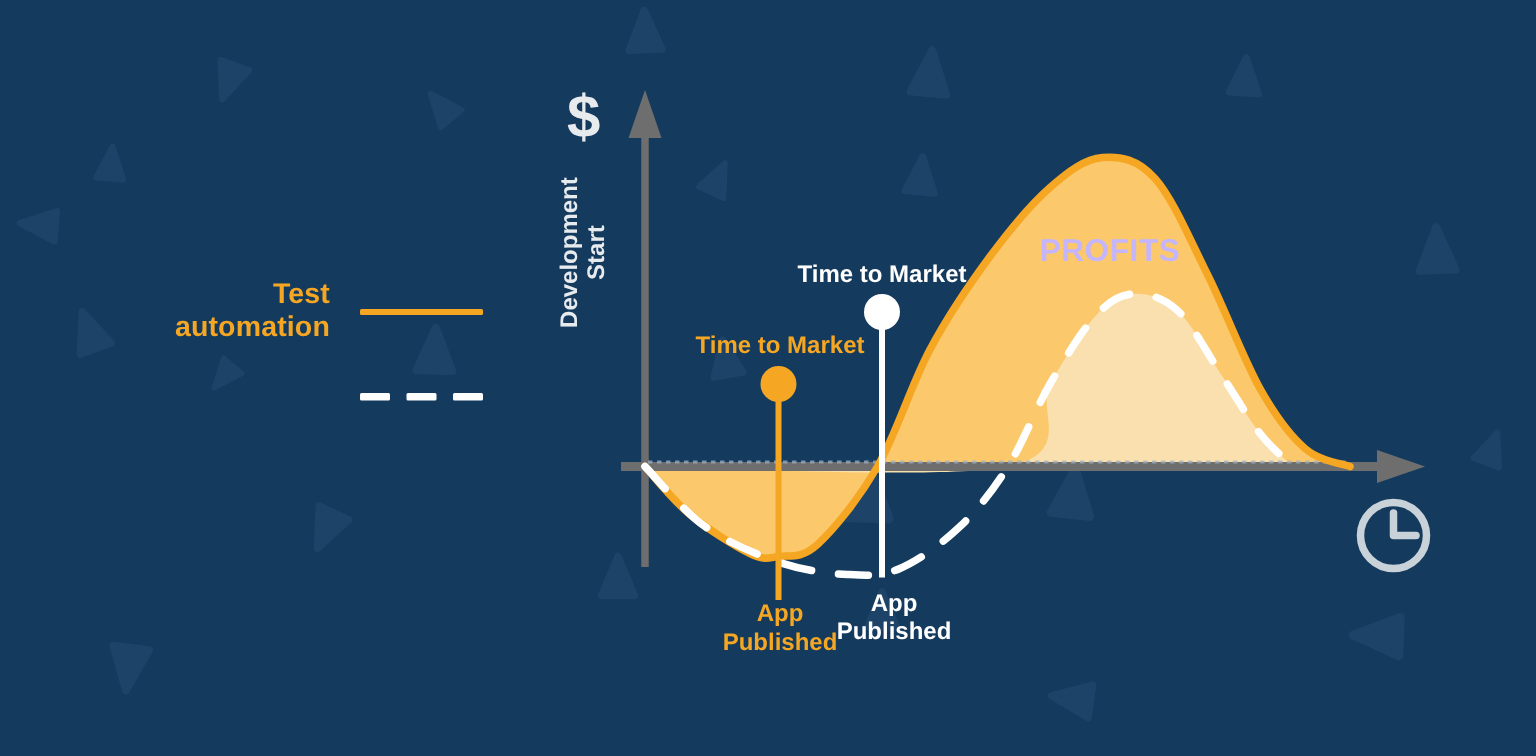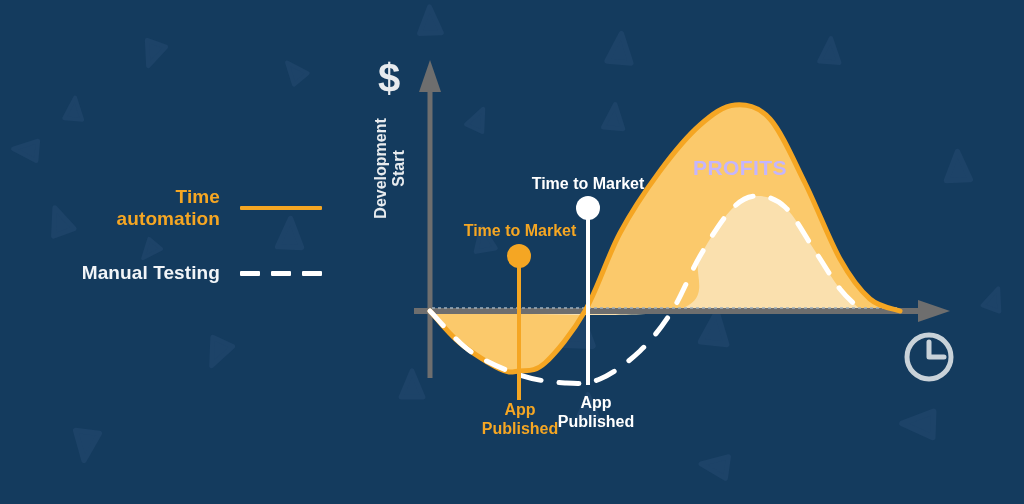--- a/index.html
+++ b/index.html
@@ -212,29 +212,28 @@
       <circle id="marker-dot-1" r="12" fill="#FFFFFF" cx="588" cy="208"></circle>
     </g>
 
     <g>
       <circle cx="929" cy="357" r="22" fill="none" stroke="#C9D2D9" stroke-width="5"></circle>
       <path d="M929 342 L929 357 L944 357" fill="none" stroke="#C9D2D9" stroke-width="5" stroke-linecap="round" stroke-linejoin="round"></path>
     </g>
   </svg>
 
   <div class="legend-block" id="legend-test-automation">
-    <span class="legend-label accent">Time
+    <span class="legend-label accent">Test
 automation</span>
     <span class="legend-swatch">
       <span class="swatch-solid"></span>
     </span>
   </div>
 
   <div class="legend-block" id="legend-manual-testing">
-    <span class="legend-label light">Manual Testing</span>
     <span class="legend-swatch">
       <span class="swatch-dashed">
           <i></i>
           <i></i>
           <i></i>
         </span>
     </span>
   </div>
 
   <div class="chart-text" id="axis-money-symbol">$</div>

